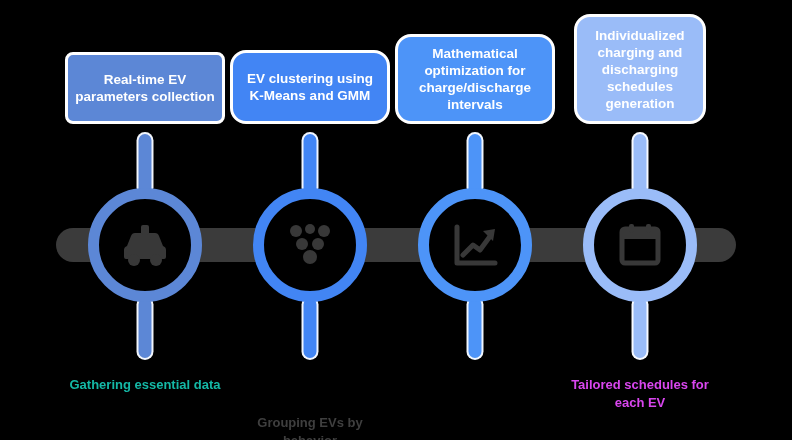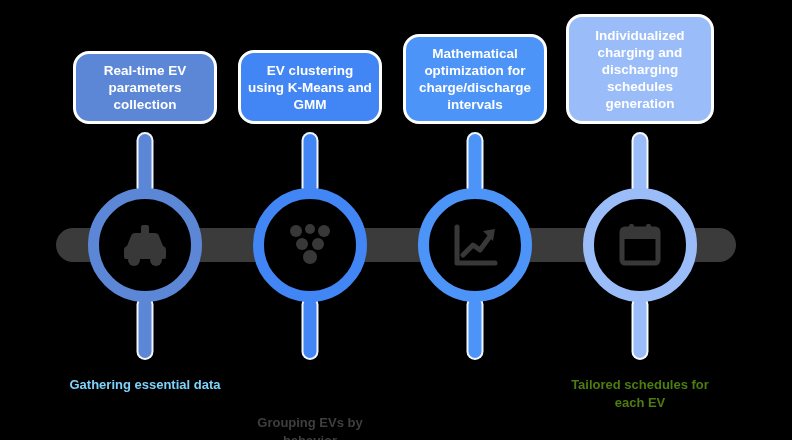--- a/index.html
+++ b/index.html
@@ -23,26 +23,26 @@
   }
   .box{
     background:var(--c);
     border:3px solid #ffffff;
     border-radius:16px;
     color:#ffffff;font-weight:bold;font-size:13.5px;line-height:17px;
     text-align:center;
     display:flex;align-items:center;justify-content:center;
     padding:8px 6px;
     box-sizing:border-box;
-    width:144px;
+    width:160px;
   }
-  .step-0 .box{min-height:72px;}
+  .step-0 .box{min-height:72px;border-radius:8px;}
   .step-1 .box{min-height:74px;}
   .step-2 .box{min-height:88px;}
-  .step-3 .box{min-height:110px;width:148px;}
+  .step-3 .box{min-height:110px;width:132px;}
   .stem{
     position:absolute;left:50%;transform:translateX(-50%);
     width:13px;height:60px;border-radius:9px;
     background:var(--c);
     border:2px solid rgba(255,255,255,0.92);
     z-index:1;
   }
   .stem-top{top:132px;}
   .stem-bottom{top:296px;}
   .circle{
@@ -78,21 +78,21 @@
       <svg class="icon" viewBox="0 0 52 52">
         <g fill="#383838">
           <path d="M8 27 L12 17 Q13 14 16 14 L36 14 Q39 14 40 17 L44 27 Q47 28 47 31 L47 38 Q47 40 45 40 L7 40 Q5 40 5 38 L5 31 Q5 28 8 27 Z"></path>
           <circle cx="15" cy="41" r="6"></circle>
           <circle cx="37" cy="41" r="6"></circle>
           <rect x="22" y="6" width="8" height="10" rx="2"></rect>
         </g>
       </svg>
     </div>
     <div class="stem stem-bottom"></div>
-    <div class="caption" style="color: #7dd3fc;">Gathering essential data</div>
+    <div class="caption" style="color: #14b8a6;">Gathering essential data</div>
   </div>
 
   <div class="step step-1" style="--c: #4285f4;">
     <div class="box-area">
       <div class="box">
         <span>EV clustering using K-Means and GMM</span>
       </div>
     </div>
     <div class="stem stem-top"></div>
     <div class="circle">
@@ -141,16 +141,16 @@
       <svg class="icon" viewBox="0 0 52 52">
         <g fill="none" stroke="#383838" stroke-width="5" stroke-linejoin="round">
           <rect x="8" y="10" width="36" height="34" rx="3"></rect>
         </g>
         <rect x="8" y="10" width="36" height="10" fill="#383838"></rect>
         <rect x="15" y="5" width="5" height="9" rx="2" fill="#383838"></rect>
         <rect x="32" y="5" width="5" height="9" rx="2" fill="#383838"></rect>
       </svg>
     </div>
     <div class="stem stem-bottom"></div>
-    <div class="caption" style="color: #4d7c0f;">Tailored schedules for each EV</div>
+    <div class="caption" style="color: #d946ef;">Tailored schedules for each EV</div>
   </div>
 
 </div>
 
 </body></html>

